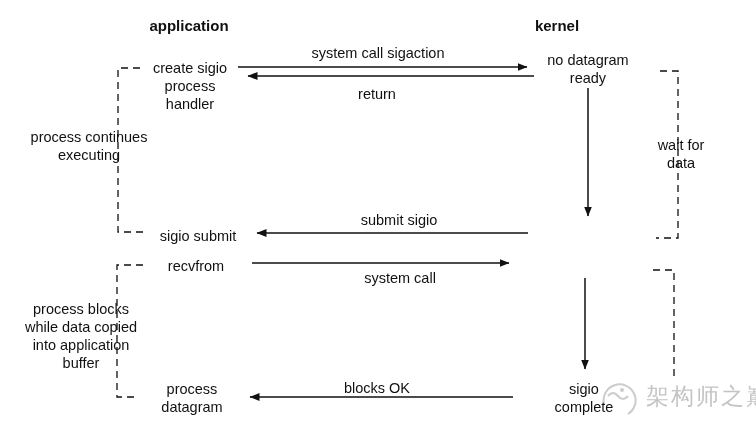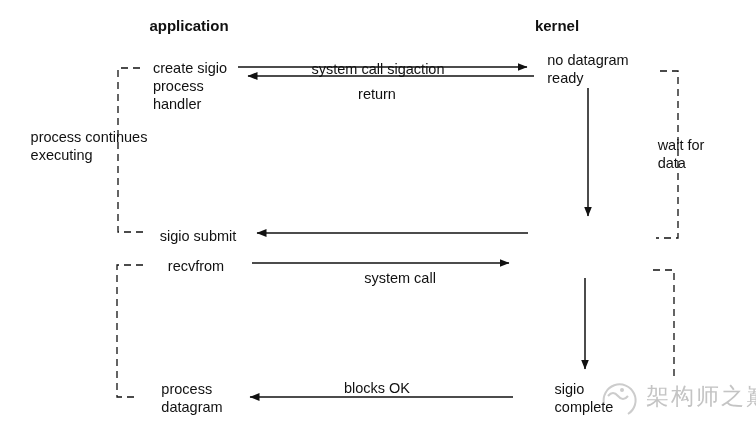--- a/index.html
+++ b/index.html
@@ -20,20 +20,21 @@
     position: absolute;
     left: 0;
     top: 0;
     width: 756px;
     height: 430px;
   }
   .txt {
     position: absolute;
     transform: translateX(-50%);
     white-space: pre-line;
+    text-align: center;
     font-size: 14.5px;
     line-height: 18px;
     color: #111111;
   }
   .hdr {
     font-weight: bold;
     font-size: 15px;
   }
   .watermark-text {
     position: absolute;
@@ -82,30 +83,35 @@
   <div class="txt hdr" style="left:189px; top:17px">application</div>
   <div class="txt hdr" style="left:557px; top:17px">kernel</div>
 
   <div class="txt" style="left:190px; top:59px">create sigio
 process
 handler</div>
   <div class="txt" style="left:89px;  top:128px">process continues
 executing</div>
   <div class="txt" style="left:198px; top:227px">sigio submit</div>
   <div class="txt" style="left:196px; top:257px">recvfrom</div>
+  <div class="txt" style="left:81px;  top:300px">process blocks
+while data copied
+into application
+buffer</div>
   <div class="txt" style="left:192px; top:380px">process
 datagram</div>
 
   <div class="txt" style="left:588px; top:51px">no datagram
 ready</div>
   <div class="txt" style="left:681px; top:136px">wait for
 data</div>
   <div class="txt" style="left:584px; top:380px">sigio
 complete</div>
 
-  <div class="txt" style="left:378px; top:60px">system call sigaction</div>
+  <div class="txt" style="left:378px; top:44px">system call sigaction</div>
   <div class="txt" style="left:377px; top:85px">return</div>
+  <div class="txt" style="left:399px; top:211px">submit sigio</div>
   <div class="txt" style="left:400px; top:269px">system call</div>
   <div class="txt" style="left:377px; top:379px">blocks OK</div>
 
   <div class="watermark-text">架构师之巅</div>
 
 </div>
 
 </body></html>

